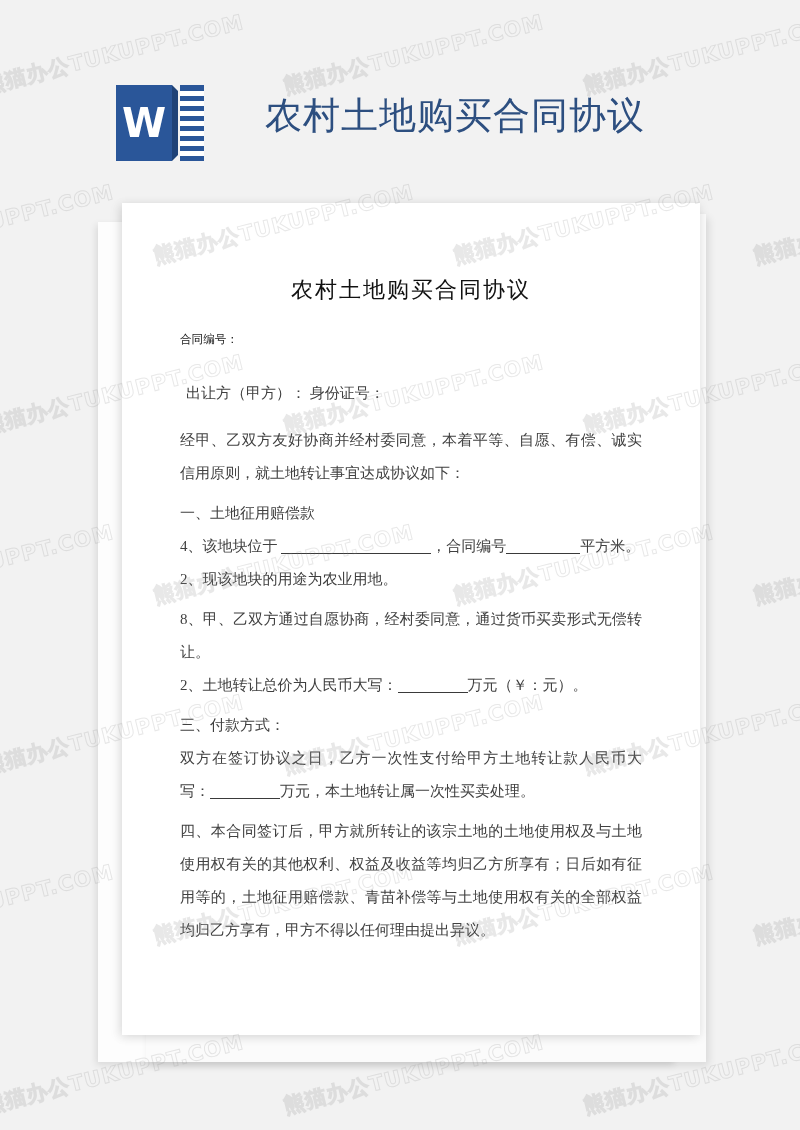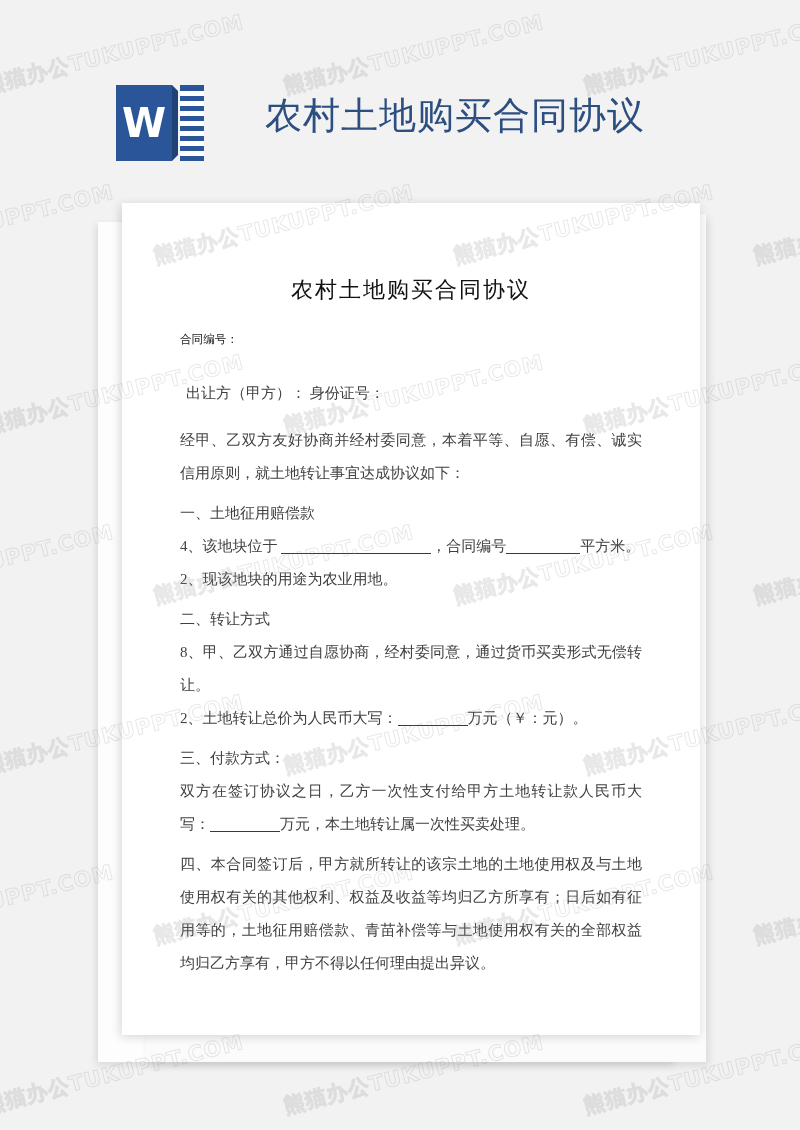--- a/index.html
+++ b/index.html
@@ -224,21 +224,20 @@
 
   <div class="p">
     <span>4、该地块位于</span>
     <span class="blank-long"></span><span>，合同编号</span><span class="blank-mid"></span><span>平方米。</span>
   </div>
 
   <div class="p">2、现该地块的用途为农业用地。</div>
 
   <div class="gap-s"></div>
 
-  <div class="p">二、转让方式</div>
 
   <div class="p">8、甲、乙双方通过自愿协商，经村委同意，通过货币买卖形式无偿转让。</div>
 
   <div class="p">
     <span>2、土地转让总价为人民币大写：</span><span class="blank-short"></span><span>万元（￥：元）。</span>
   </div>
 
   <div class="gap-s"></div>
 
   <div class="p">三、付款方式：</div>

